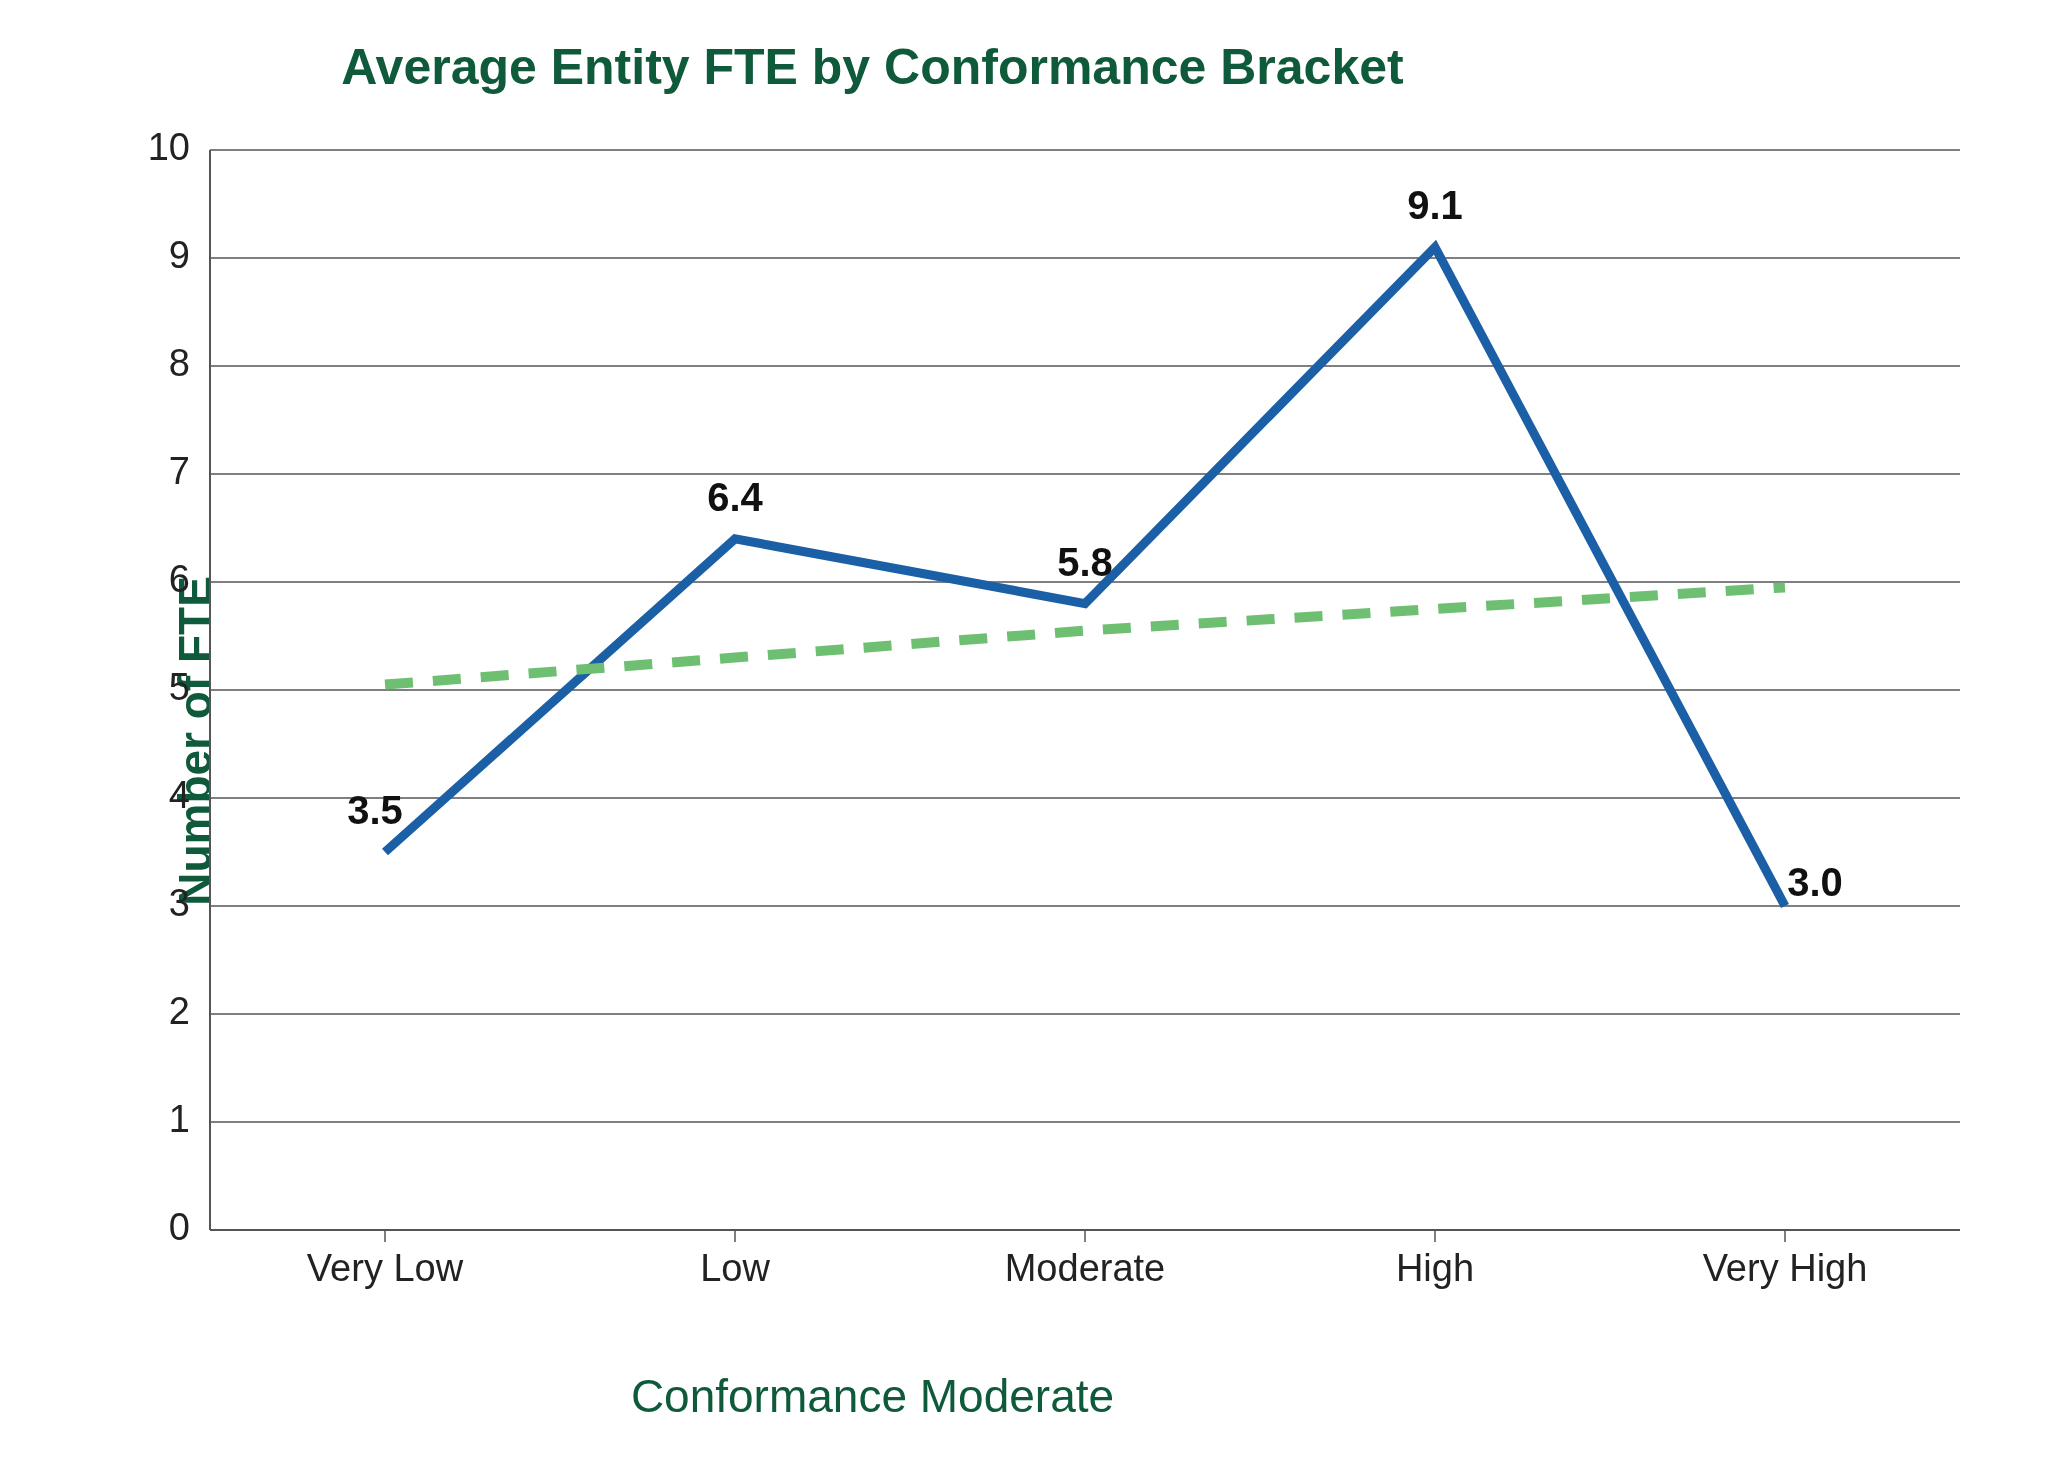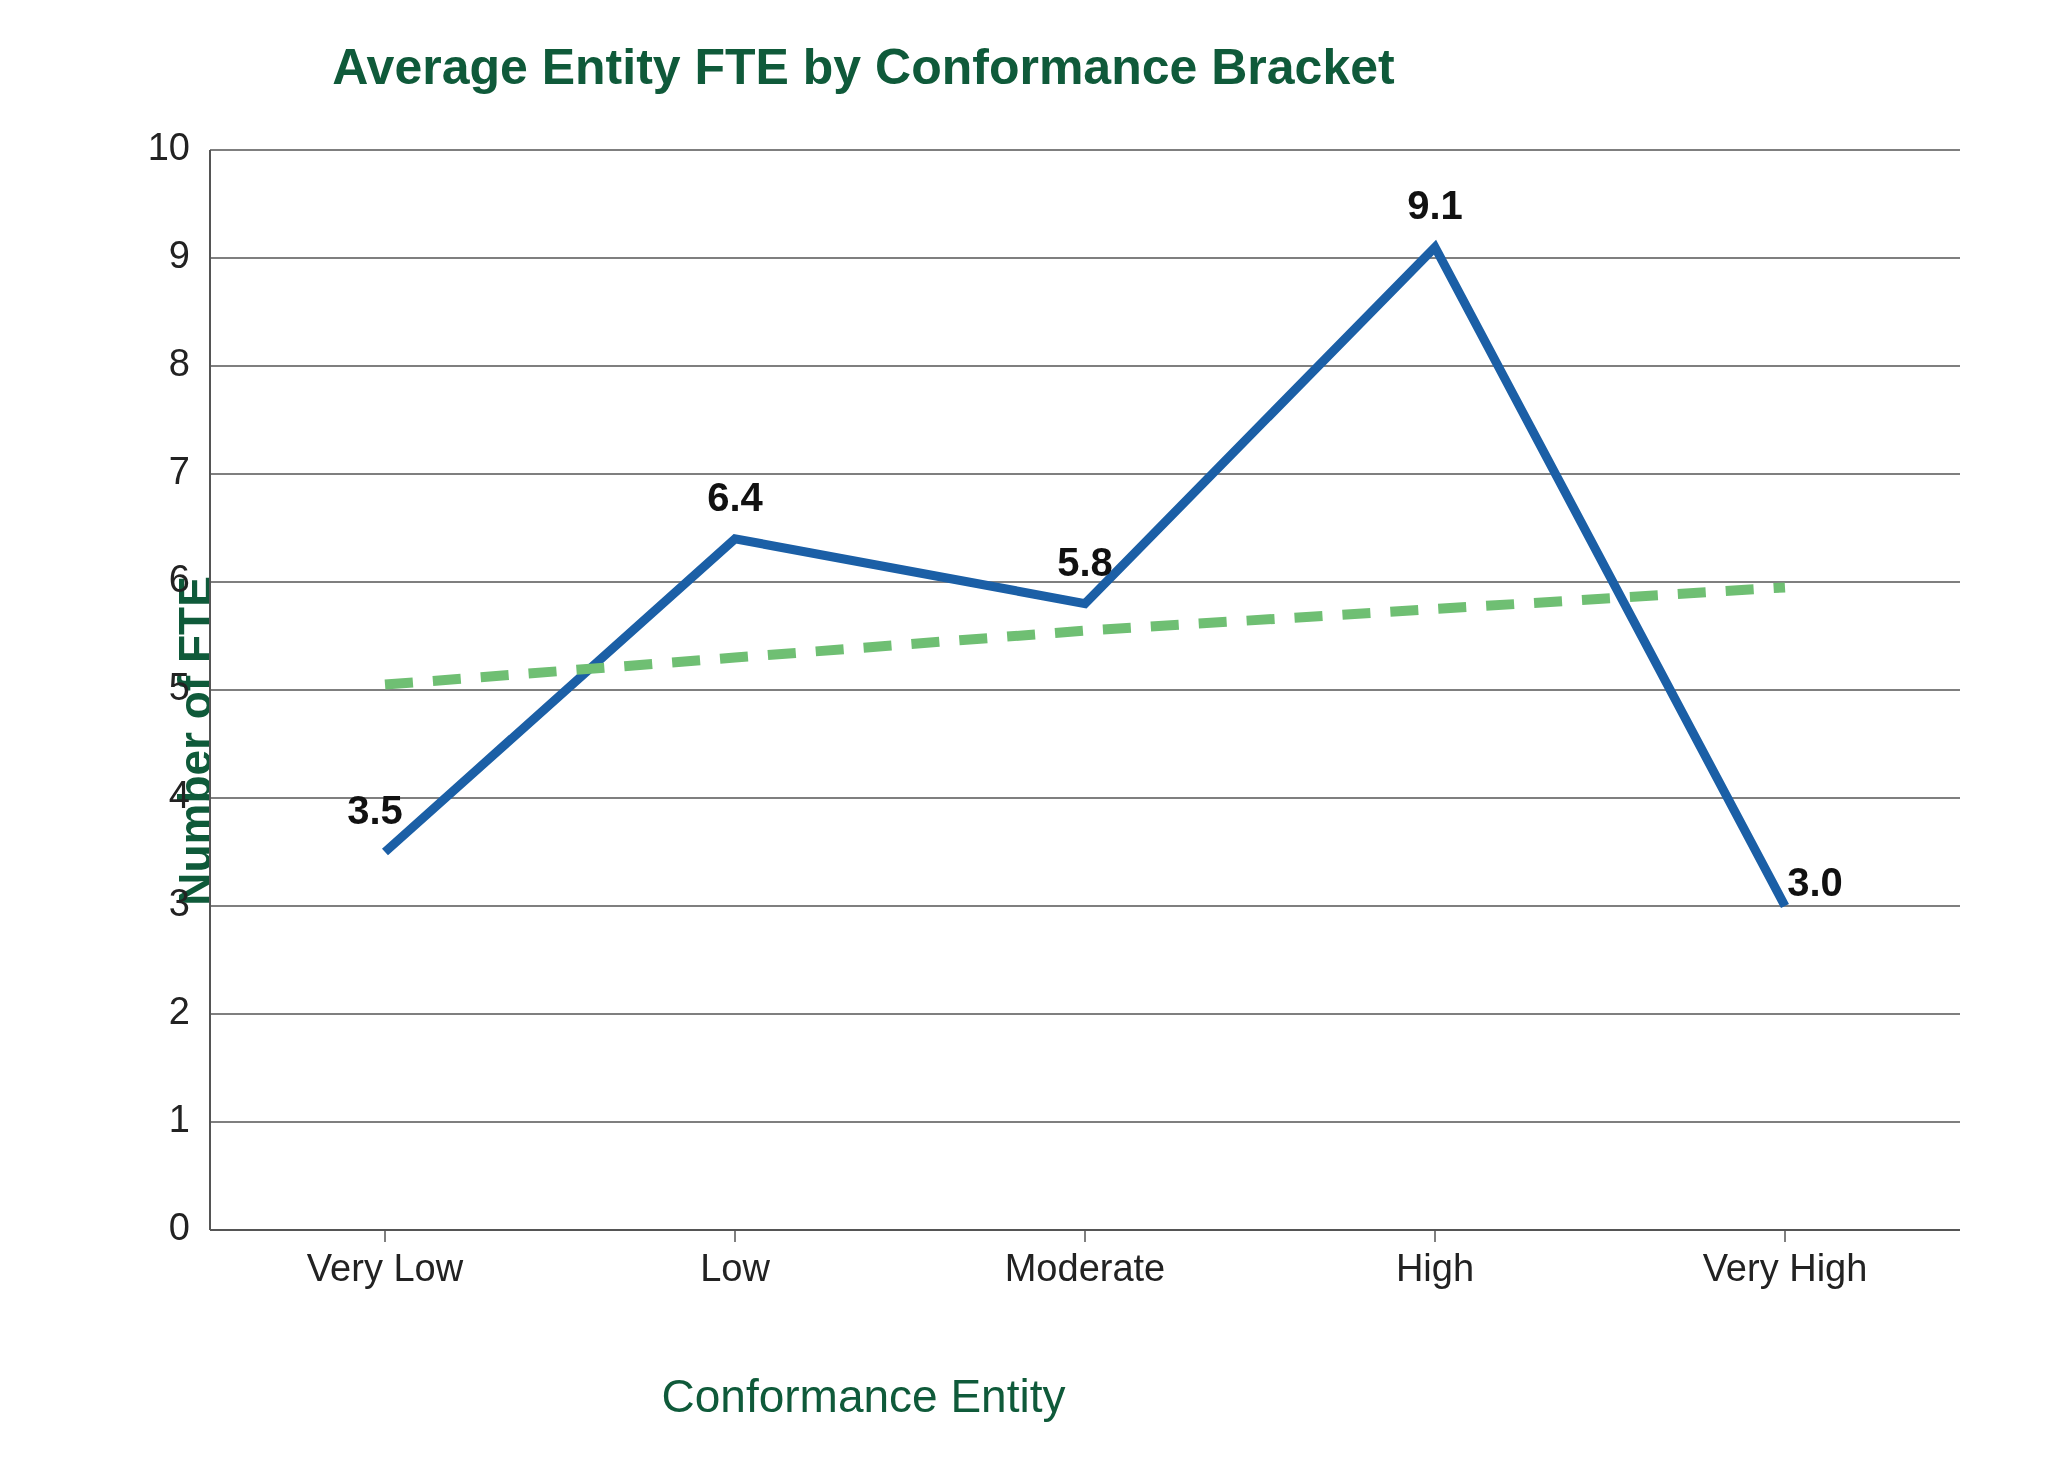--- a/index.html
+++ b/index.html
@@ -7,20 +7,21 @@
     padding: 0;
     width: 2048px;
     height: 1481px;
     background: #ffffff;
     font-family: "Segoe UI", "Helvetica Neue", Arial, sans-serif;
   }
   .chart-container {
     position: relative;
     width: 1727px;
     height: 1481px;
+    padding-left: 18px;
   }
   .chart-title {
     position: absolute;
     top: 38px;
     left: 0;
     width: 100%;
     text-align: center;
     font-size: 50px;
     font-weight: 700;
     color: #0f5a3a;
@@ -71,21 +72,21 @@
     text-anchor: middle;
     font-family: inherit;
   }
 </style>
 </head>
 <body>
 
 <div class="chart-container">
   <div class="chart-title">Average Entity FTE by Conformance Bracket</div>
   <div class="y-axis-title">Number of FTE</div>
-  <div class="x-axis-title">Conformance Entity</div>
+  <div class="x-axis-title">Conformance Moderate</div>
   <svg class="plot" width="2048" height="1481">
     <g id="grid-group">
         <line x1="210" x2="1960" y1="1230" y2="1230" stroke="#555" stroke-width="2"></line>
         <line x1="210" x2="1960" y1="1122" y2="1122" stroke="#555" stroke-width="1.5"></line>
         <line x1="210" x2="1960" y1="1014" y2="1014" stroke="#555" stroke-width="1.5"></line>
         <line x1="210" x2="1960" y1="906" y2="906" stroke="#555" stroke-width="1.5"></line>
         <line x1="210" x2="1960" y1="798" y2="798" stroke="#555" stroke-width="1.5"></line>
         <line x1="210" x2="1960" y1="690" y2="690" stroke="#555" stroke-width="1.5"></line>
         <line x1="210" x2="1960" y1="582" y2="582" stroke="#555" stroke-width="1.5"></line>
         <line x1="210" x2="1960" y1="474" y2="474" stroke="#555" stroke-width="1.5"></line>

